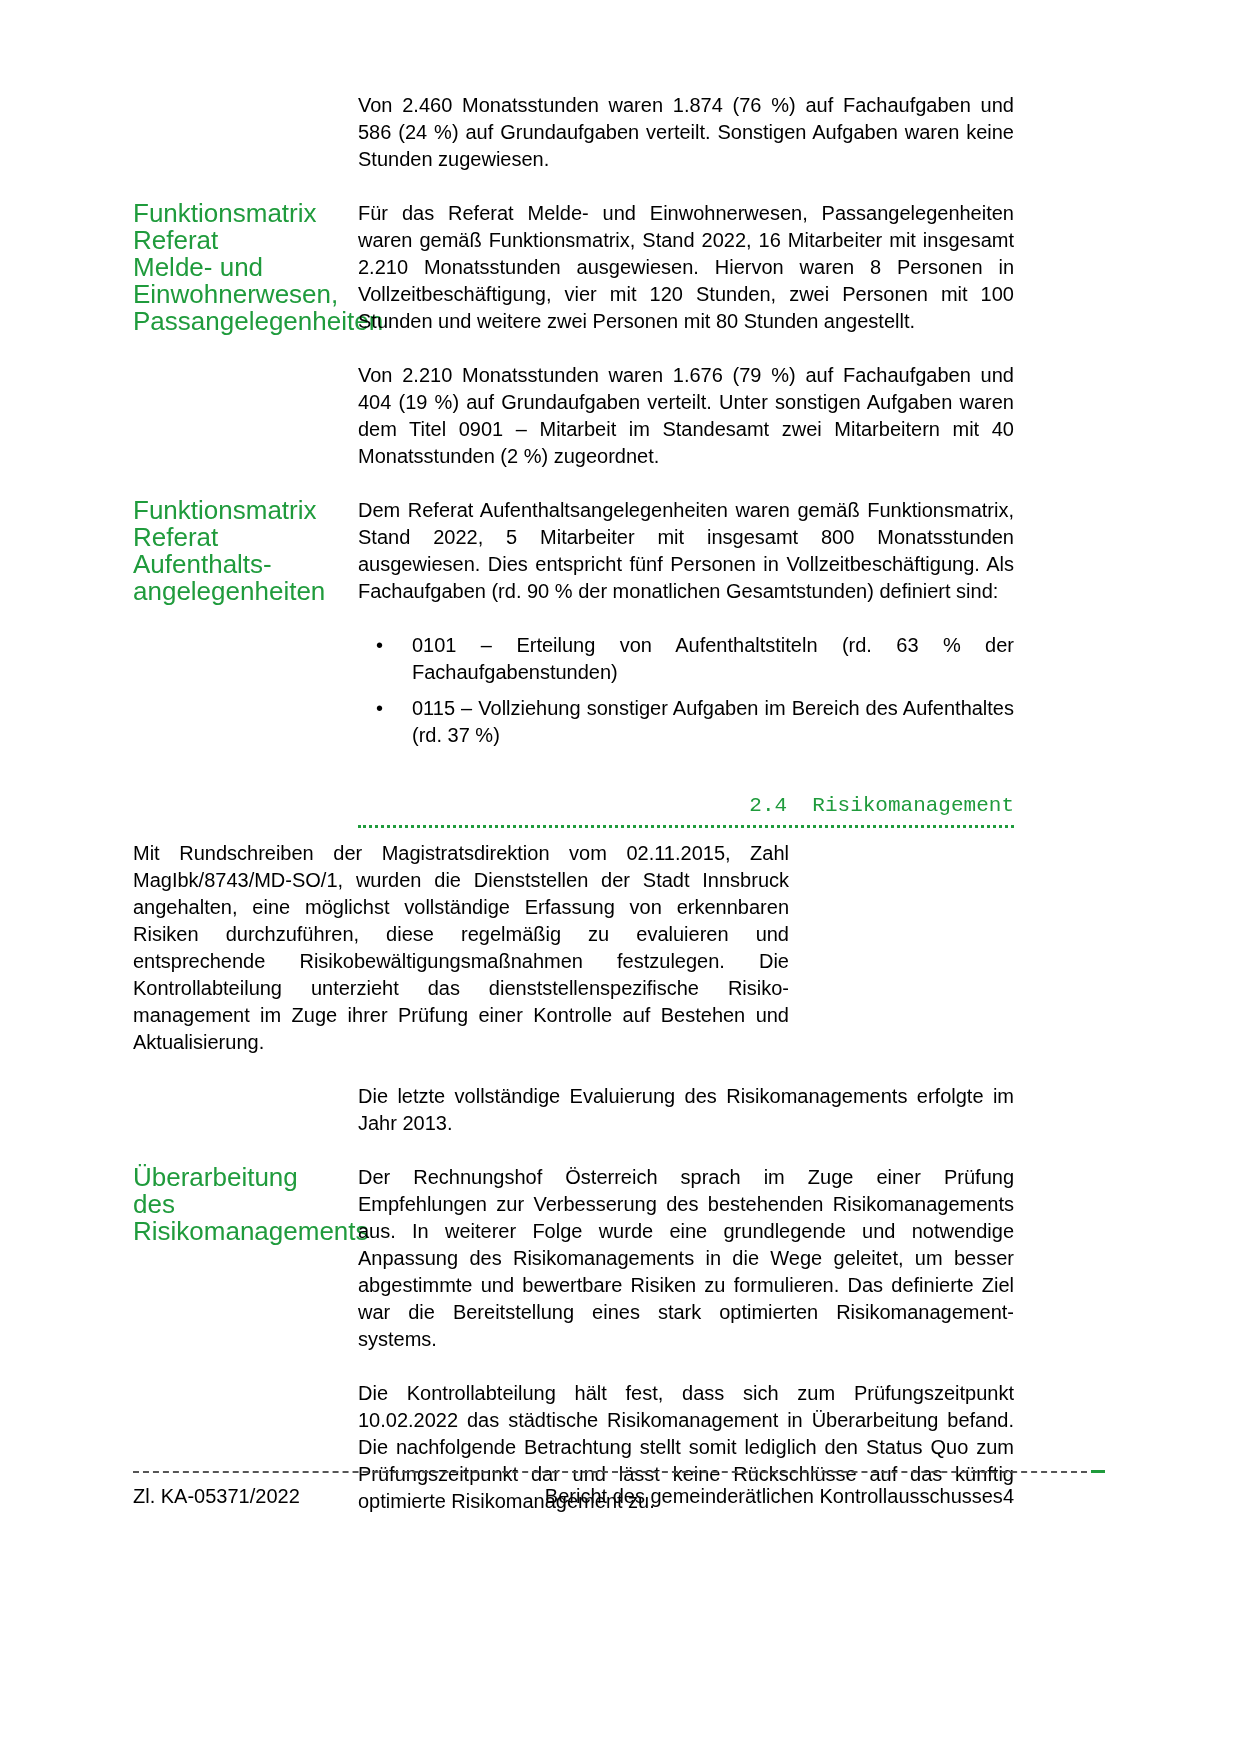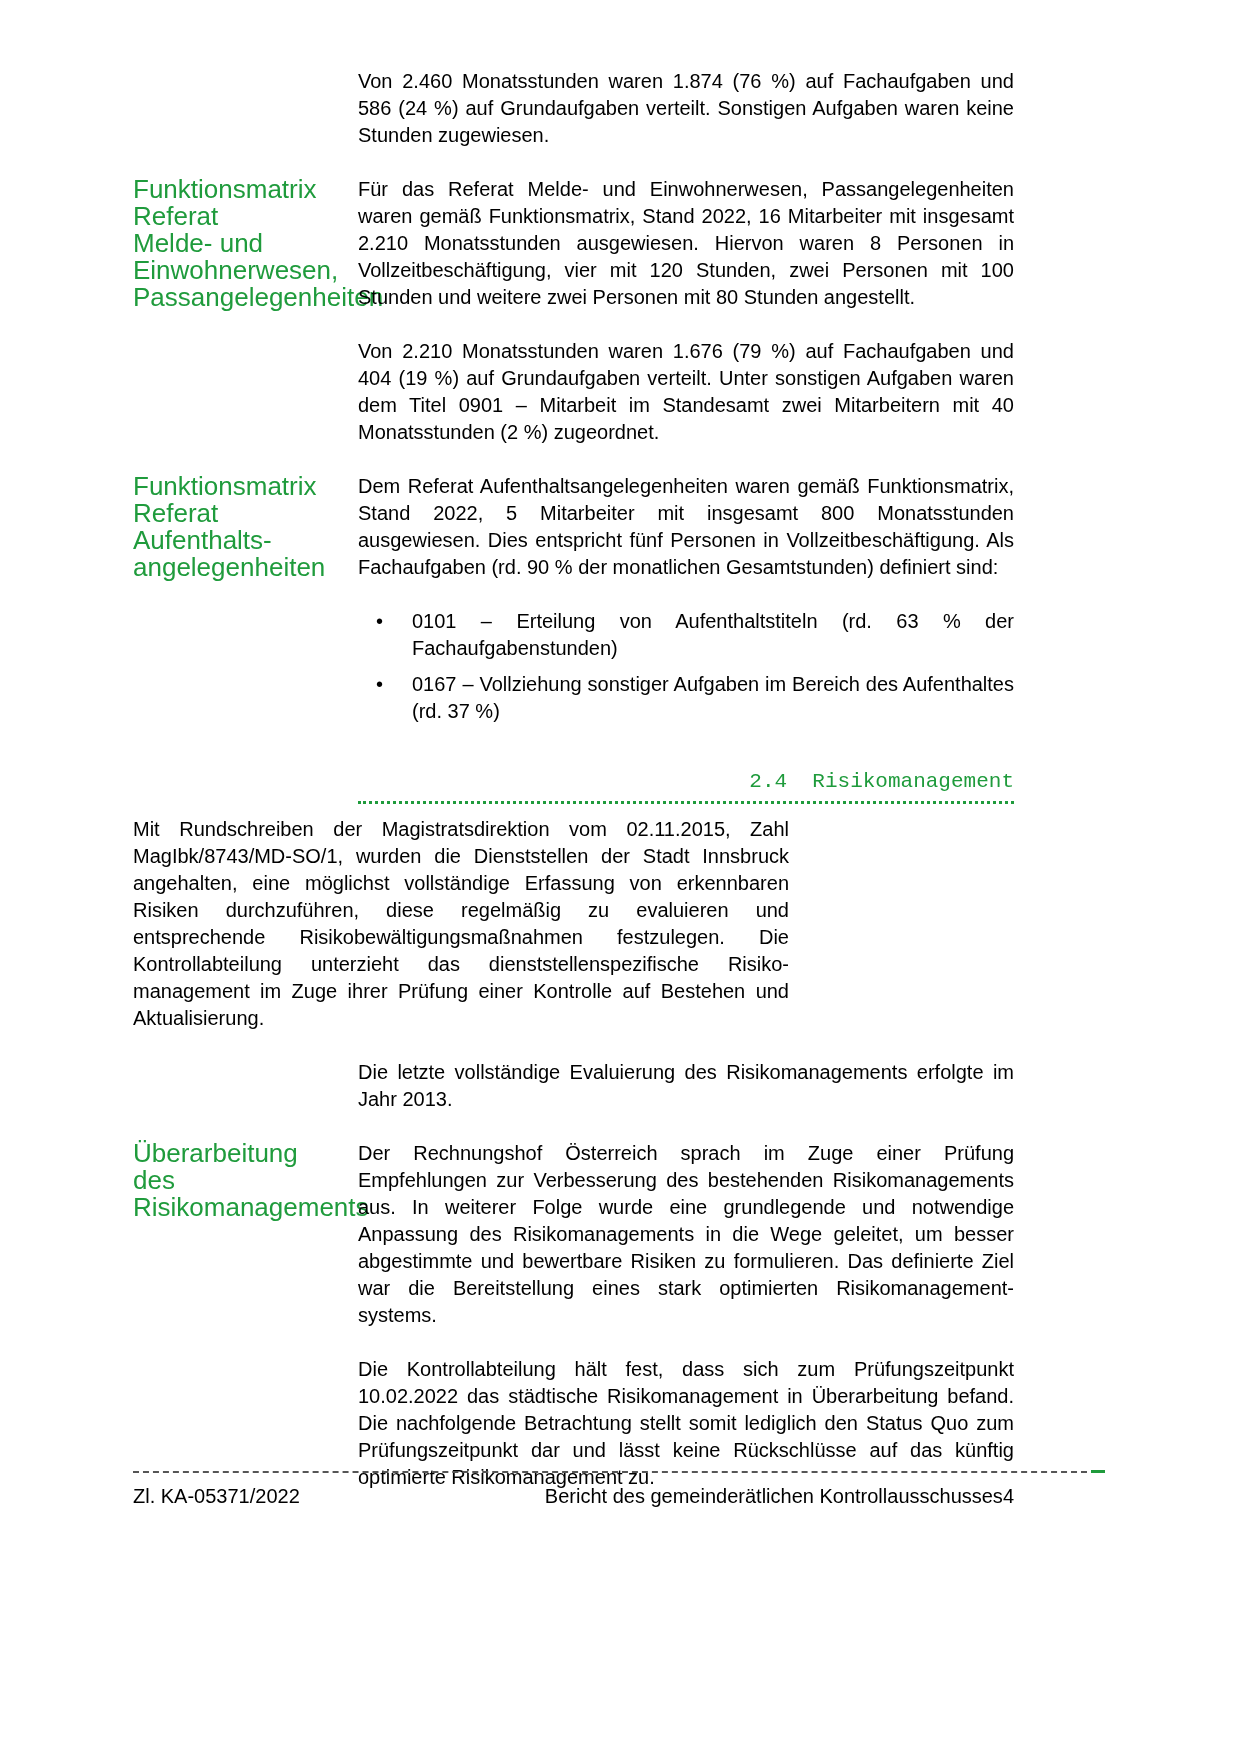--- a/index.html
+++ b/index.html
@@ -7,21 +7,21 @@
   body {
     width: 1241px; height: 1754px;
     font-family: "Liberation Sans", sans-serif;
     color: #000;
     position: relative;
     overflow: hidden;
   }
   .page {
     position: relative;
     width: 1241px; height: 1754px;
-    padding-top: 68px;
+    padding-top: 92px;
   }
   .row {
     display: flex;
     margin-left: 133px;
     margin-bottom: 27px;
     width: 881px;
   }
   .note-col {
     flex: 0 0 225px;
     width: 225px;
@@ -144,21 +144,21 @@
     <div class="text-col">Dem Referat Aufenthaltsangelegenheiten waren gemäß Funktionsmatrix, Stand 2022, 5 Mitarbeiter mit insgesamt 800 Monatsstunden ausgewiesen. Dies entspricht fünf Personen in Vollzeitbeschäftigung. Als Fachaufgaben (rd. 90 % der monatlichen Gesamtstunden) definiert sind:</div>
   </div>
 
   <div class="bullets">
     <div class="bullet-item">
       <div class="bullet-marker">•</div>
       <div class="bullet-text">0101 – Erteilung von Aufenthaltstiteln (rd. 63 % der Fachaufgabenstunden)</div>
     </div>
     <div class="bullet-item">
       <div class="bullet-marker">•</div>
-      <div class="bullet-text">0167 – Vollziehung sonstiger Aufgaben im Bereich des Aufenthaltes (rd. 37 %)</div>
+      <div class="bullet-text">0115 – Vollziehung sonstiger Aufgaben im Bereich des Aufenthaltes (rd. 37 %)</div>
     </div>
   </div>
 
   <div class="section-heading-wrap">
     <span class="section-heading">2.4  Risikomanagement</span>
   </div>
 
   <div class="row">
     <div class="text-col">Mit Rundschreiben der Magistratsdirektion vom 02.11.2015, Zahl MagIbk/8743/MD-SO/1, wurden die Dienststellen der Stadt Innsbruck angehalten, eine möglichst vollständige Erfassung von erkennbaren Risiken durchzuführen, diese regelmäßig zu evaluieren und entsprechende Risikobewältigungsmaßnahmen festzulegen. Die Kontrollabteilung unterzieht das dienststellenspezifische Risiko-management im Zuge ihrer Prüfung einer Kontrolle auf Bestehen und Aktualisierung.</div>
   </div>

